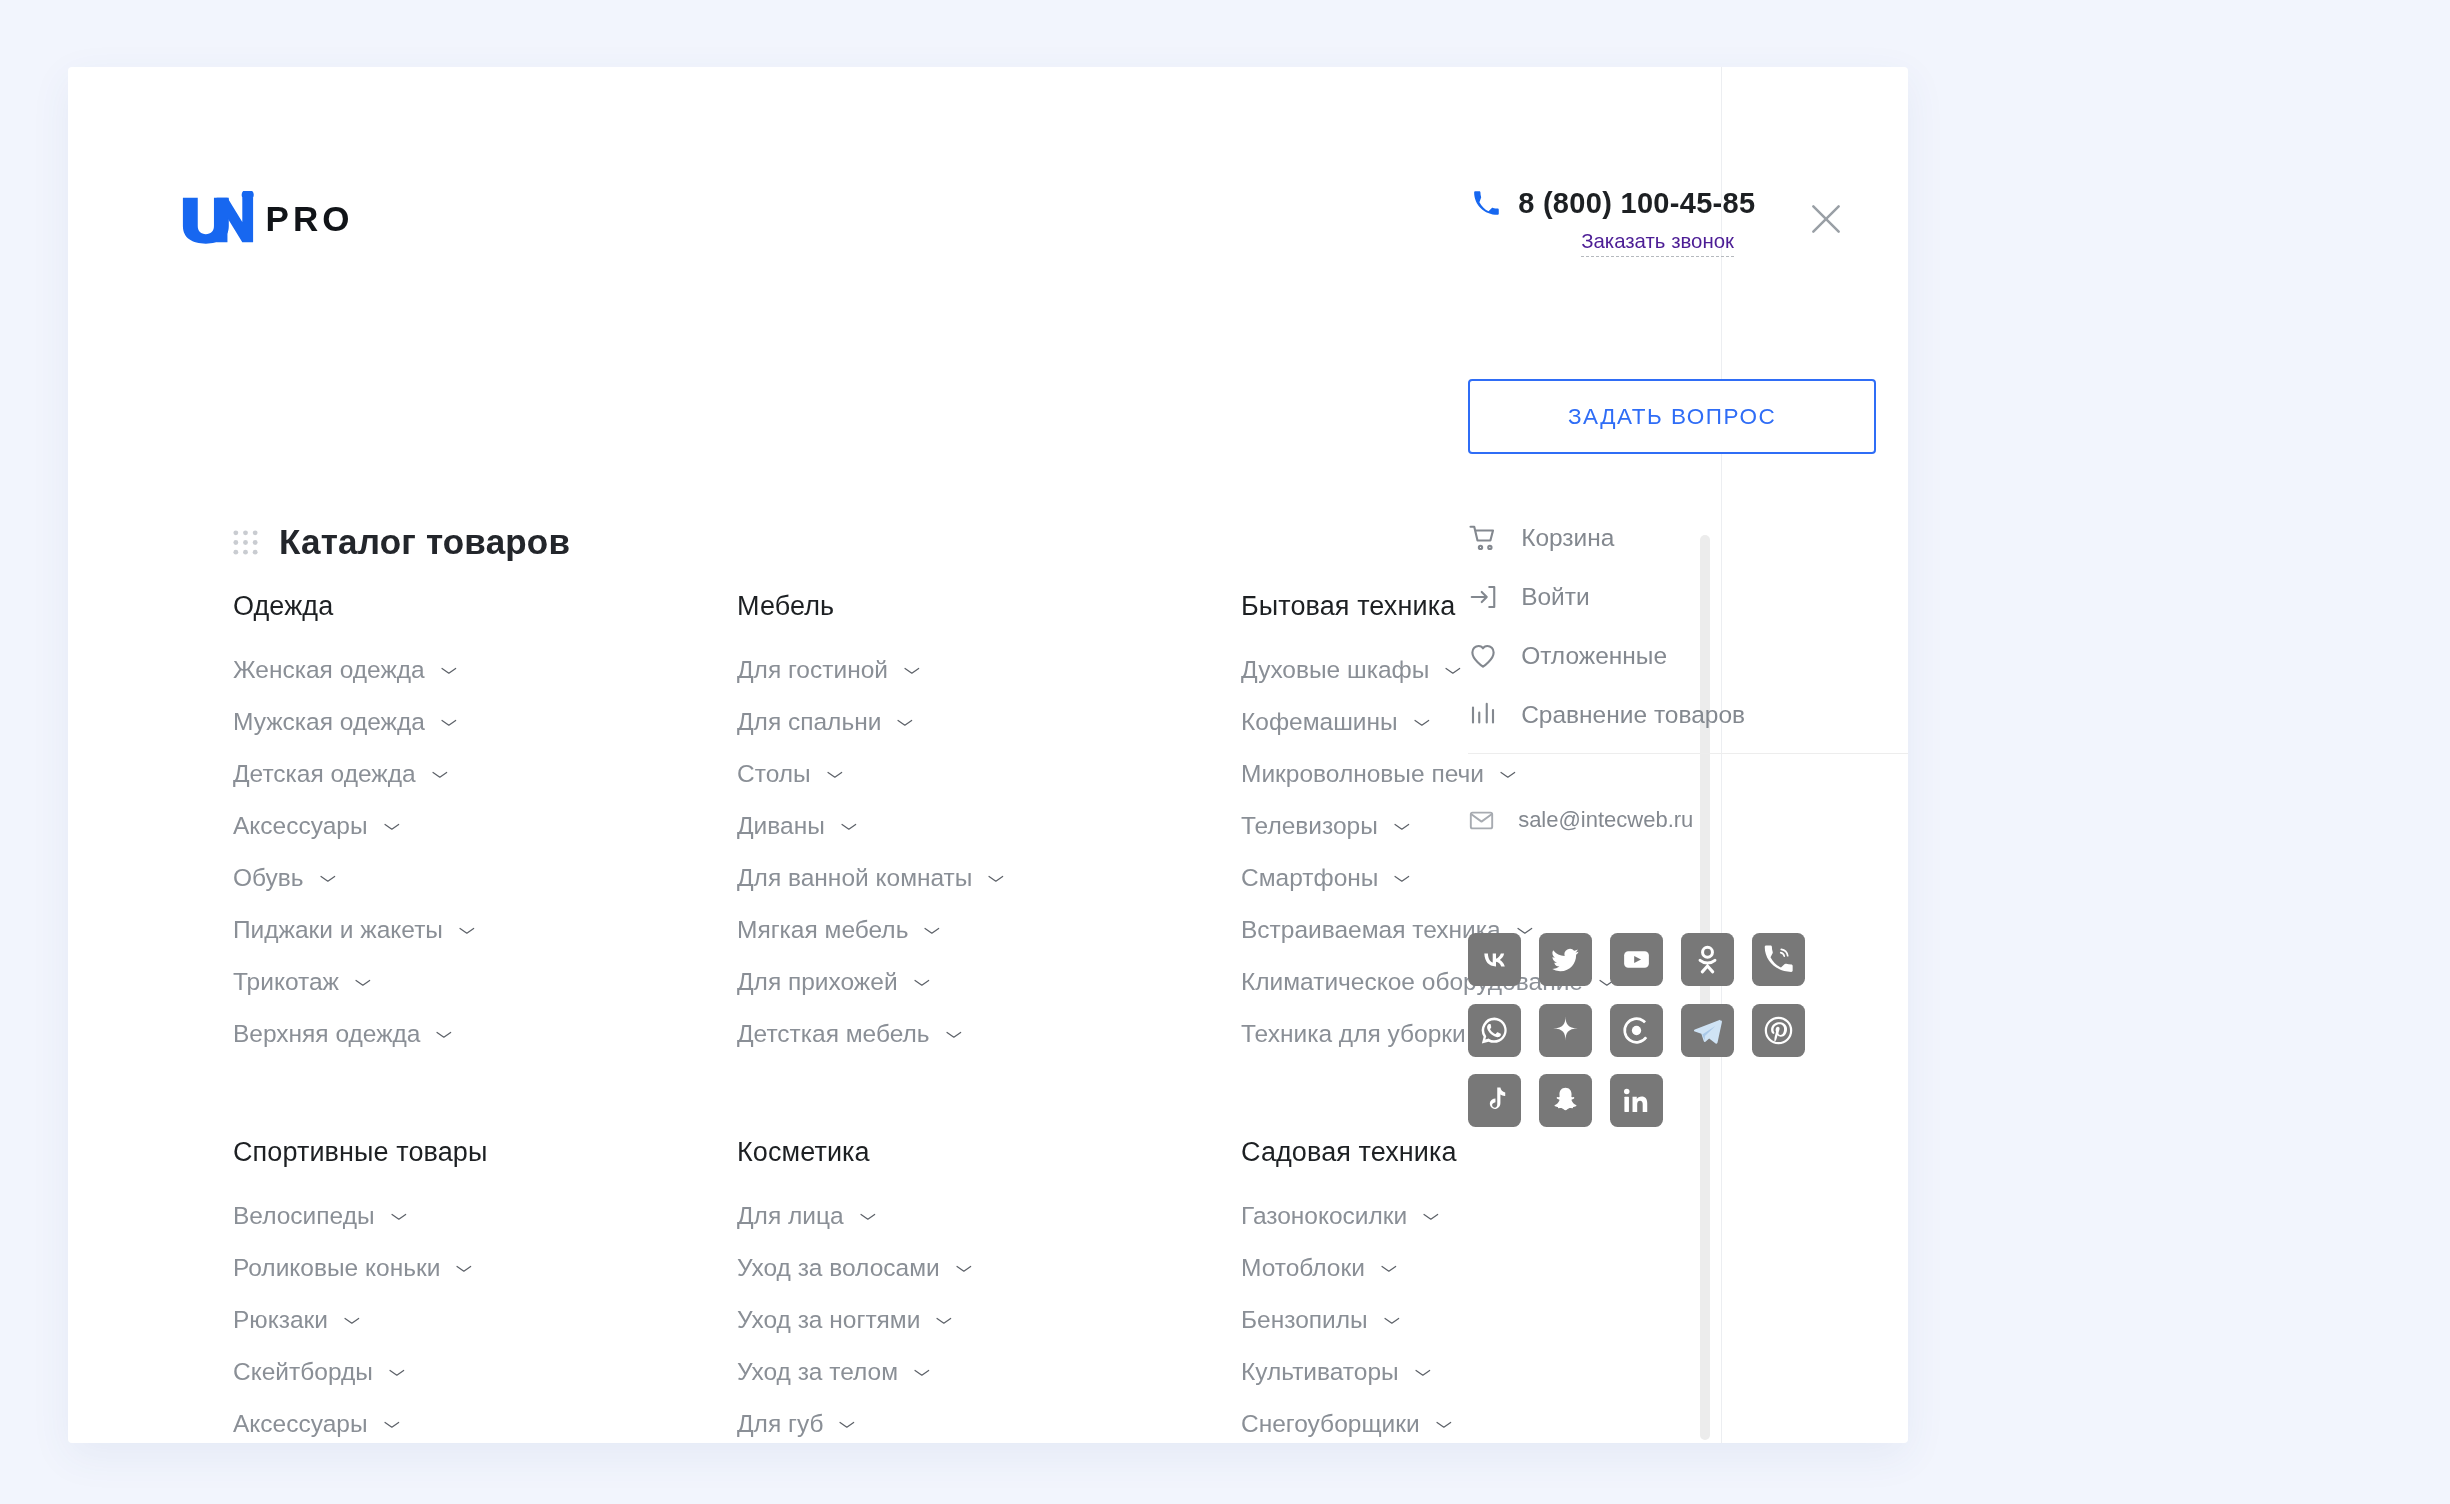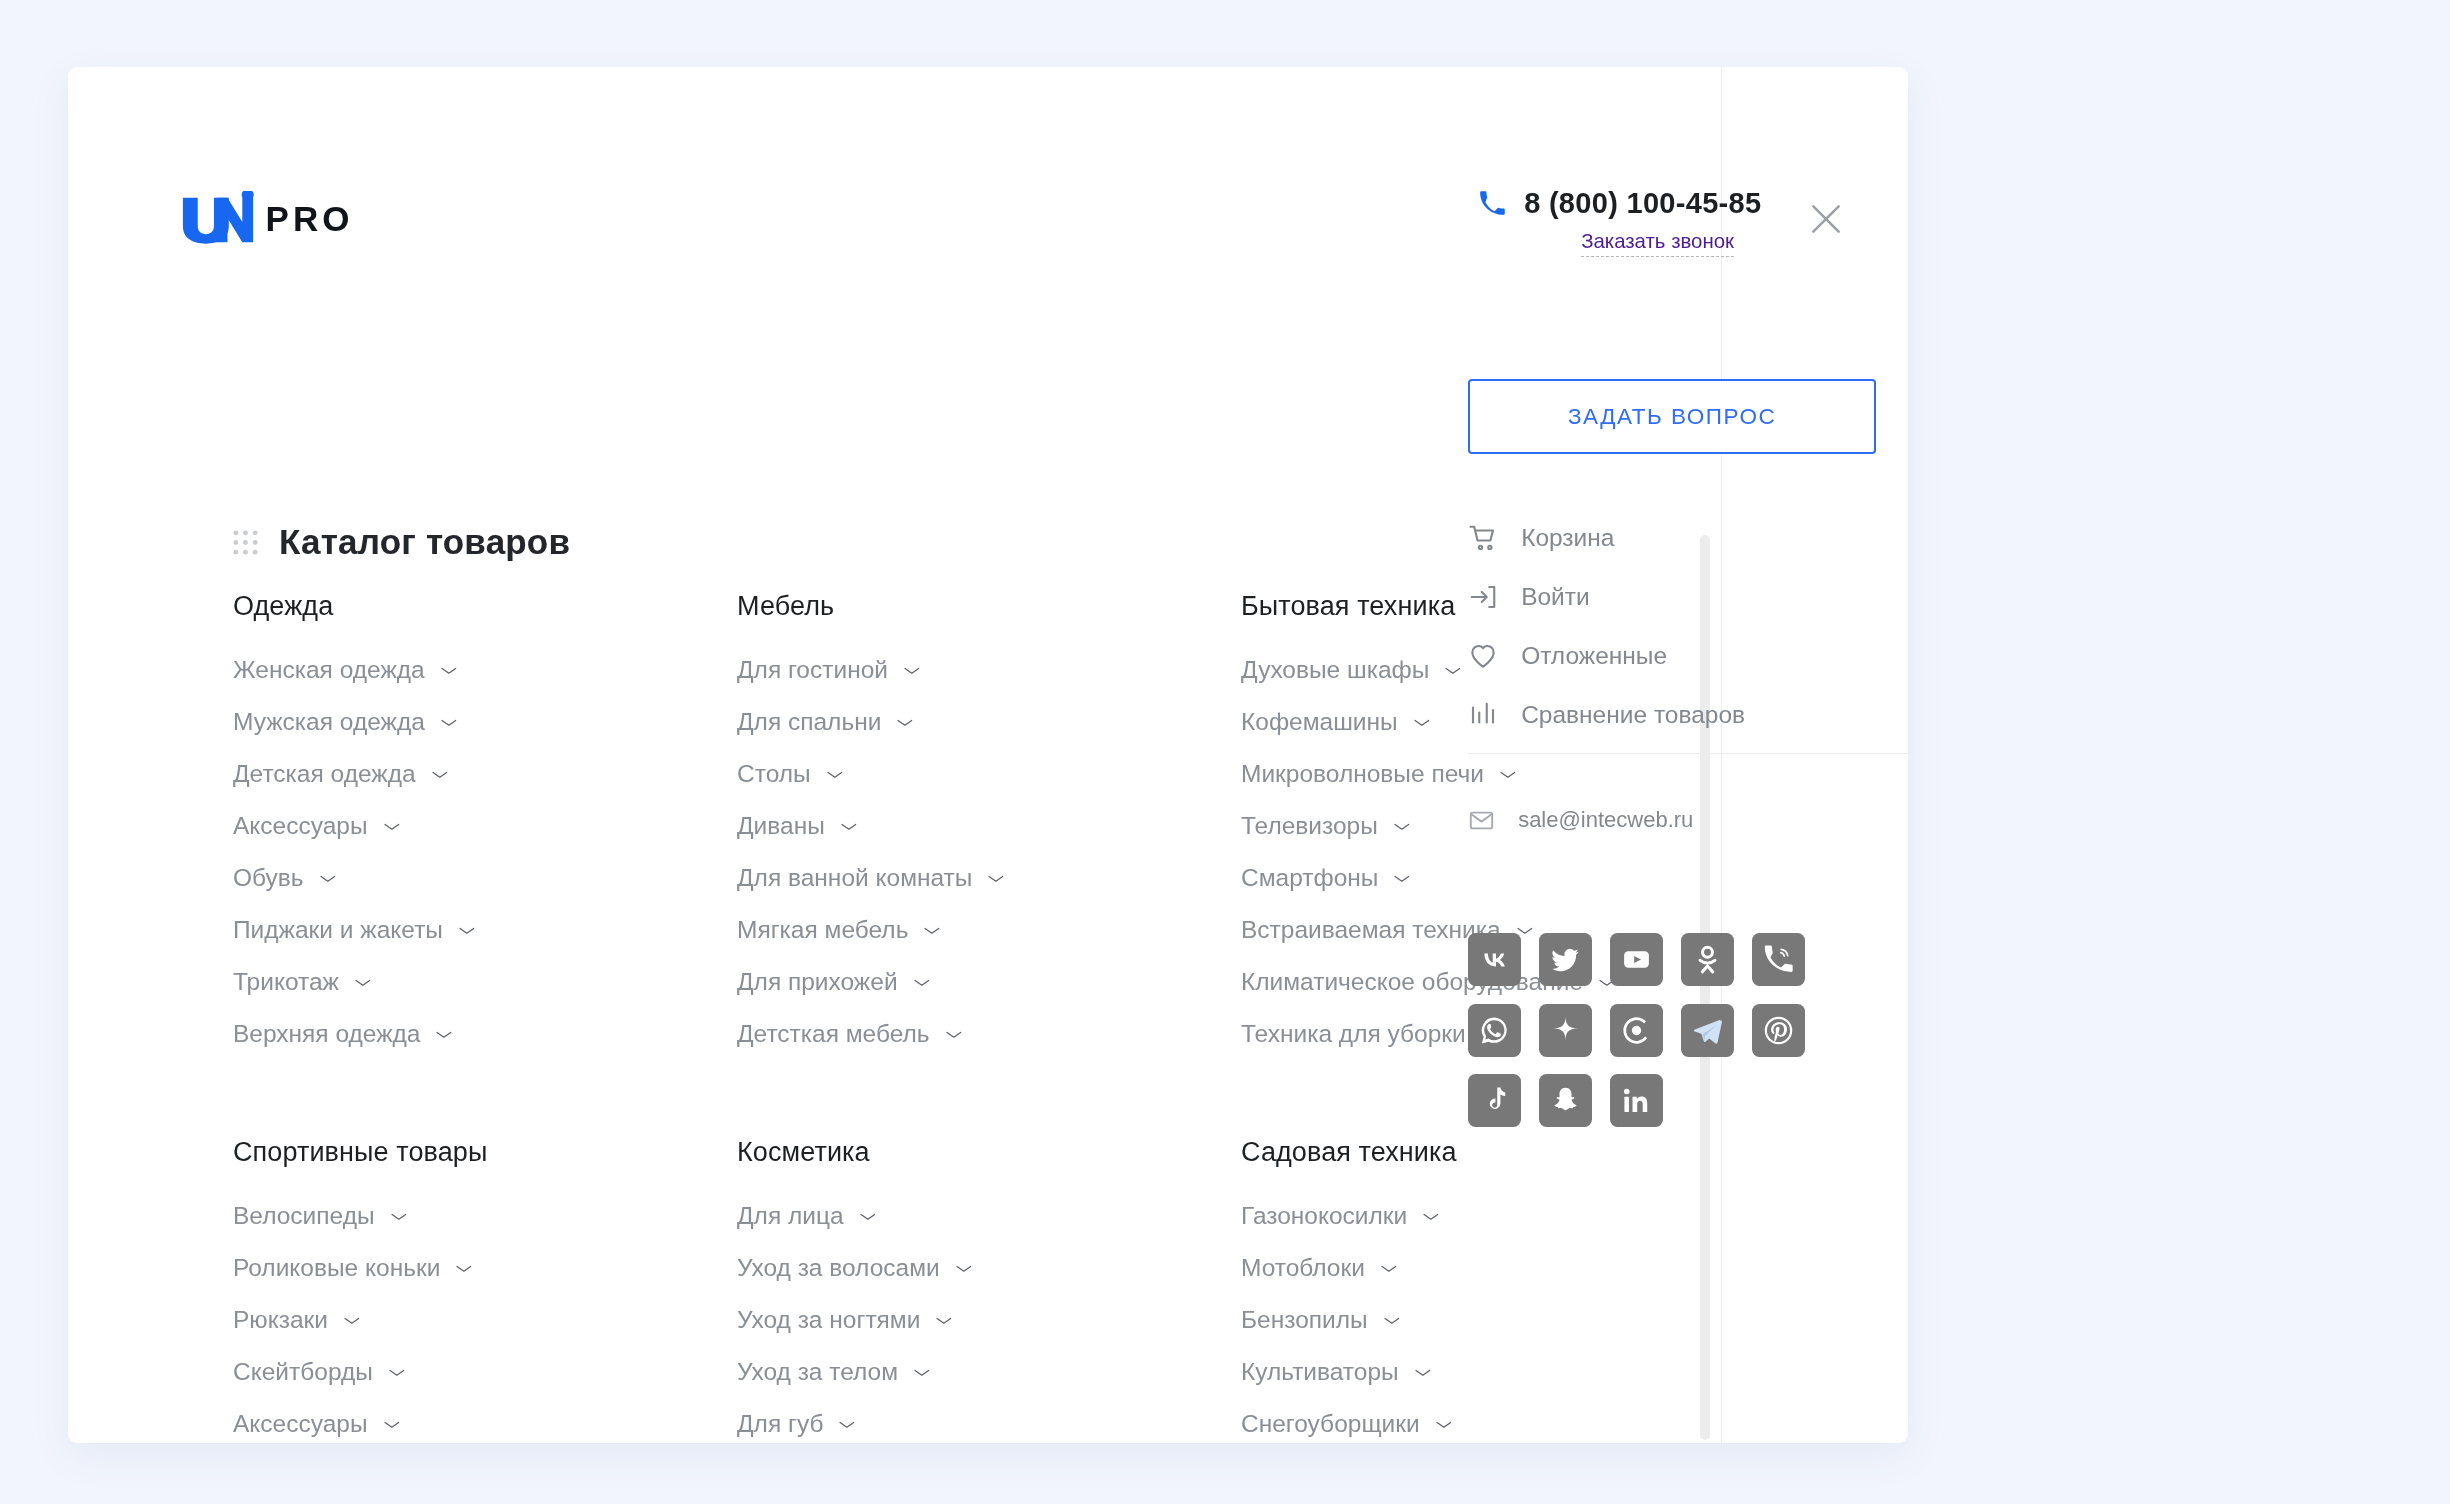--- a/index.html
+++ b/index.html
@@ -12,21 +12,21 @@
   .page {
     position: relative;
     width: 2450px; height: 1505px;
     background: #f2f5fd;
   }
   .panel {
     position: absolute;
     left: 68px; top: 67px;
     width: 1840px; height: 1376px;
     background: #ffffff;
-    border-radius: 9px;
+    border-radius: 4px;
     box-shadow: 0 12.3px 41px rgba(60,80,140,0.07);
     overflow: hidden;
     display: flex;
   }
   
   .main {
     position: relative;
     width: 1586px;
     height: 100%;
     padding: 0;
@@ -106,21 +106,21 @@
     background: #eceef1;
   }
   
   .sidebar {
     position: relative;
     width: 728px;
     height: 100%;
   }
   .phone-row {
     position: absolute;
-    left: 149px; top: 120px;
+    left: 143px; top: 120px;
     display: flex; align-items: center; gap: 19px;
   }
   .phone-icon { width: 27px; height: 27px; display:block; }
   .phone-number {
     font-size: 29px; font-weight: 700; color: #1d2023; letter-spacing: 0.3px;
   }
   .callback {
     position: absolute;
     left: 252px; top: 163px;
     font-size: 20.4px; color: #4c1d95;

